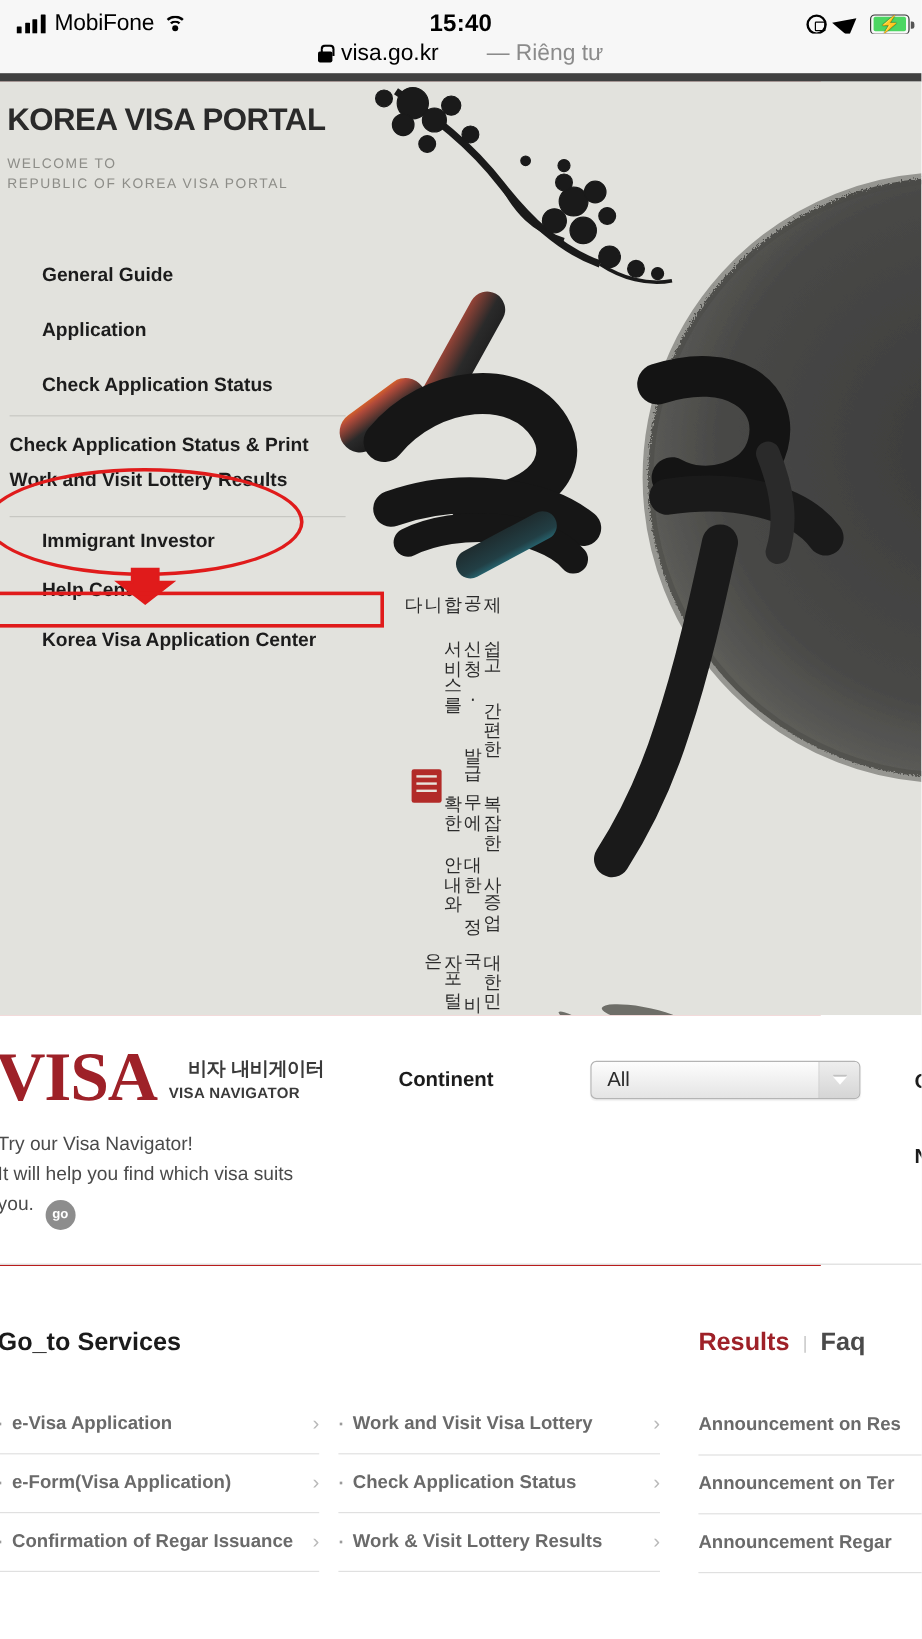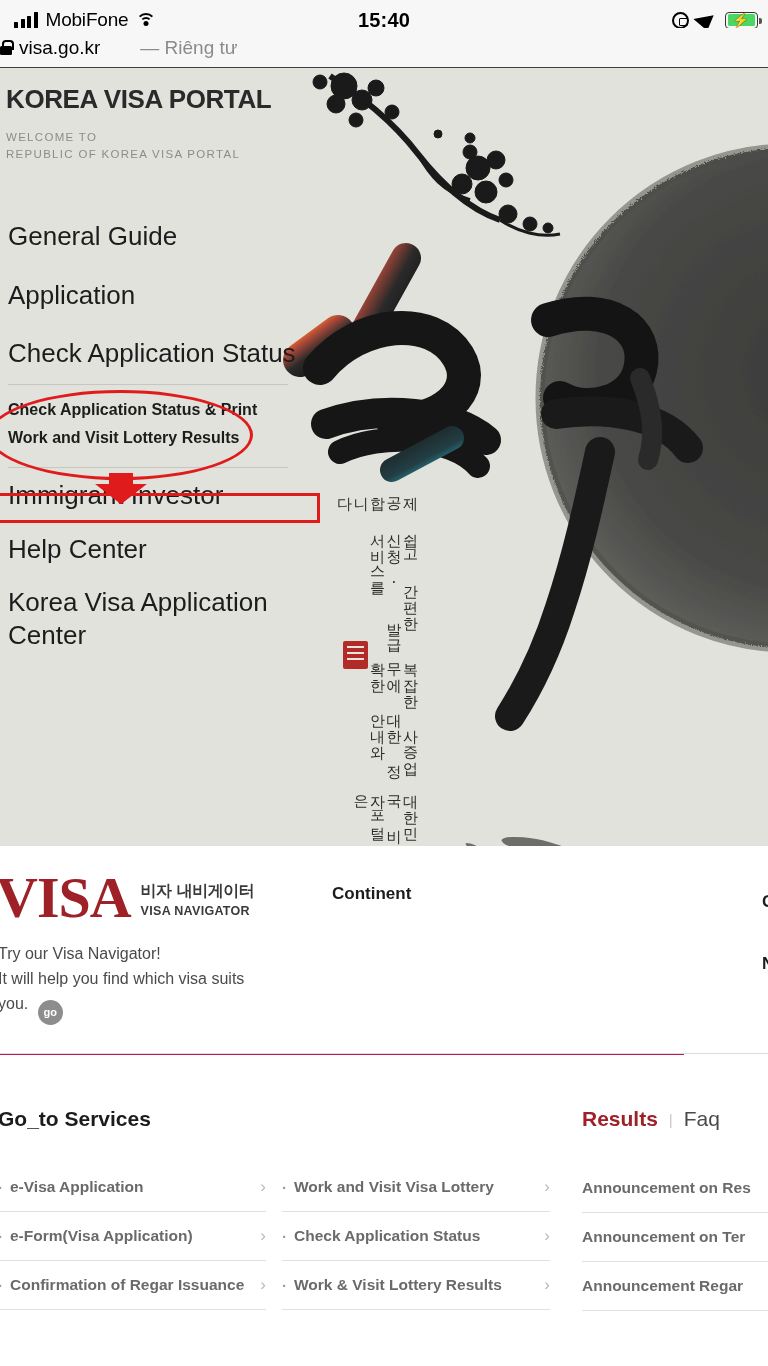--- a/index.html
+++ b/index.html
@@ -2,21 +2,21 @@
 <html><head>
 <meta charset="utf-8">
 <style>
   * { box-sizing: border-box; margin: 0; padding: 0; }
   html, body {
     width: 768px; height: 1366px;
     background: #fff;
     font-family: "Liberation Sans", sans-serif;
     overflow: hidden;
   }
-  .screen { position: relative; width: 684px; height: 1366px; background: #be185d; }
+  .screen { position: relative; width: 684px; height: 1366px; background: #b91c1c; }
 
   
   .statusbar {
     position: absolute; top: 0; left: 0; width: 768px; height: 40px;
     background: #f7f7f7;
     display: flex; align-items: center;
   }
   .sb-left { position: absolute; left: 14px; display: flex; align-items: center; gap: 8px; }
   .sig { display: flex; align-items: flex-end; gap: 2.5px; height: 16px; }
   .sig i { display: block; width: 4px; background: #000; border-radius: 0.5px; }
@@ -46,22 +46,22 @@
   .battery::after { content: ""; position: absolute; right: -4.5px; top: 5px; width: 3px; height: 6px;
                     background: #555; border-radius: 0 2px 2px 0; }
   .battery i { display: block; width: 100%; height: 100%; background: #4cd662; border-radius: 1.5px; }
   .bolt { position: absolute; left: 50%; top: 50%; transform: translate(-50%,-50%);
           color: #fff; font-size: 14px; line-height: 1; text-shadow: 0 0 1px #1a1a1a; }
 
   
   .urlbar {
     position: absolute; top: 28px; left: 0; width: 768px; height: 40px;
     background: #f7f7f7;
-    display: flex; align-items: center; justify-content: flex-start; gap: 7px;
-    border-bottom: 1px solid #404040;
+    display: flex; align-items: center; justify-content: center; gap: 7px;
+    border-bottom: 7px solid #404040;
   }
   .padlock { width: 12px; height: 15px; position: relative; }
   .padlock::before { content: ""; position: absolute; left: 2px; top: 0; width: 8px; height: 8px;
                      border: 2px solid #000; border-bottom: none; border-radius: 4px 4px 0 0; }
   .padlock::after { content: ""; position: absolute; left: 0; bottom: 0; width: 12px; height: 9px;
                     background: #000; border-radius: 1.5px; }
   .url-host { font-size: 19px; color: #000; }
   .url-priv { font-size: 19px; color: #8b8b8b; margin-left: 33px; }
 
   
@@ -69,21 +69,21 @@
     position: absolute; top: 68px; left: 0; width: 768px; height: 778px;
     background: #e2e2dd; overflow: hidden;
   }
   .hero-art { position: absolute; inset: 0; }
 
   .brand { position: absolute; left: 6px; top: 16px; }
   .brand-title { font-size: 26px; font-weight: bold; color: #2a2a2a; letter-spacing: -0.4px; }
   .brand-sub { margin-top: 14px; font-size: 11.5px; color: #8d8d88; letter-spacing: 1.3px; line-height: 1.45; }
 
   .nav { position: absolute; left: 8px; top: 152px; width: 330px; }
-  .nav-item { font-size: 26px; font-weight: normal; color: #1c1c1c; line-height: 1.25; }
+  .nav-item { font-size: 16px; font-weight: bold; color: #1c1c1c; line-height: 1.25; margin-left: 27px; }
   .nav-gap { height: 26px; }
   .nav-gap-sm { height: 21px; }
   .nav-rule { height: 1px; background: #c7c7c2; margin: 14px 0 11px 0; width: 280px; }
   .nav-sub { font-size: 16px; font-weight: bold; color: #1c1c1c; line-height: 1.3; padding: 4px 0; }
 
   
   .ann-ellipse {
     position: absolute; left: -12px; top: 322px; width: 265px; height: 90px;
     border: 3.5px solid #e01b1b; border-radius: 50%; pointer-events: none;
   }
@@ -95,21 +95,21 @@
 
   
   .navigator {
     position: absolute; top: 846px; left: 0; width: 768px; height: 208px;
     background: #fff; border-bottom: 1px solid #dcdcdc;
   }
   .visa-logo { position: absolute; left: -4px; top: 26px; display: flex; align-items: flex-end; gap: 10px; }
   .visa-word { font-family: "Liberation Serif", serif; font-size: 58px; font-weight: bold;
                color: #9e2128; letter-spacing: -1px; line-height: 0.9; }
   .visa-kr { padding-bottom: 6px; }
-  .visa-kr-top { font-size: 16px; font-weight: bold; color: #3a3a3a; letter-spacing: -0.5px; }
+  .visa-kr-top { font-size: 16px; font-weight: bold; color: #3a3a3a; letter-spacing: -0.5px; margin-left: 16px; }
   .visa-kr-bot { font-size: 12.5px; font-weight: bold; color: #3a3a3a; letter-spacing: 0.3px; margin-top: 2px; }
   .nav-blurb { position: absolute; left: -2px; top: 96px; font-size: 16px; color: #4a4a4a;
                line-height: 1.55; width: 270px; }
   .go-btn { display: inline-flex; align-items: center; justify-content: center;
             width: 25px; height: 25px; border-radius: 50%; background: #8d8d8d; color: #fff;
             font-size: 11px; font-weight: bold; vertical-align: -7px; margin-left: 5px; }
 
   .form-row { position: absolute; display: flex; align-items: center; }
   .form-row.r1 { left: 332px; top: 38px; }
   .form-row.r2 { left: 332px; top: 100px; }
@@ -150,21 +150,21 @@
     border-bottom: 1px solid #e0e0e0; font-size: 15.5px; font-weight: bold; color: #6a6a6a;
   }
   .svc-dot { margin-right: 7px; color: #9a9a9a; font-size: 15px; }
   .svc-text { flex: 1; white-space: nowrap; }
   .svc-chev { color: #b9b9b9; font-size: 17px; font-weight: normal; }
 
   .notice-col { position: absolute; left: 582px; top: 52px; width: 230px; }
   .notice-tabs { display: flex; align-items: center; gap: 11px; }
   .tab-notice { font-size: 21px; font-weight: bold; color: #9e2128; }
   .tab-sep { color: #c7c7c7; font-size: 15px; }
-  .tab-faq { font-size: 21px; font-weight: normal; color: #4a4a4a; }
+  .tab-faq { font-size: 21px; font-weight: bold; color: #4a4a4a; }
   .notice-list { margin-top: 33px; }
   .notice-row {
     height: 49px; display: flex; align-items: center;
     border-bottom: 1px solid #e0e0e0;
     font-size: 15.5px; font-weight: bold; color: #6a6a6a;
     white-space: nowrap; overflow: hidden;
   }
 </style>
 </head>
 <body>
@@ -338,20 +338,24 @@
       <div>Try our Visa Navigator!</div>
       <div>It will help you find which visa suits</div>
       <div>
         <span>you.</span>
         <span class="go-btn">go</span>
       </div>
     </div>
 
     <div class="form-row r1">
       <span class="form-label">Continent</span>
+      <div class="select">
+        <span>All</span>
+        <span class="arrowbox"></span>
+      </div>
     </div>
 
 
     <span class="cut-right cut-r1">C</span>
     <span class="cut-right cut-r2">N</span>
   </div>
 
   <div class="services">
     <div class="svc-title">Go_to Services</div>
 

